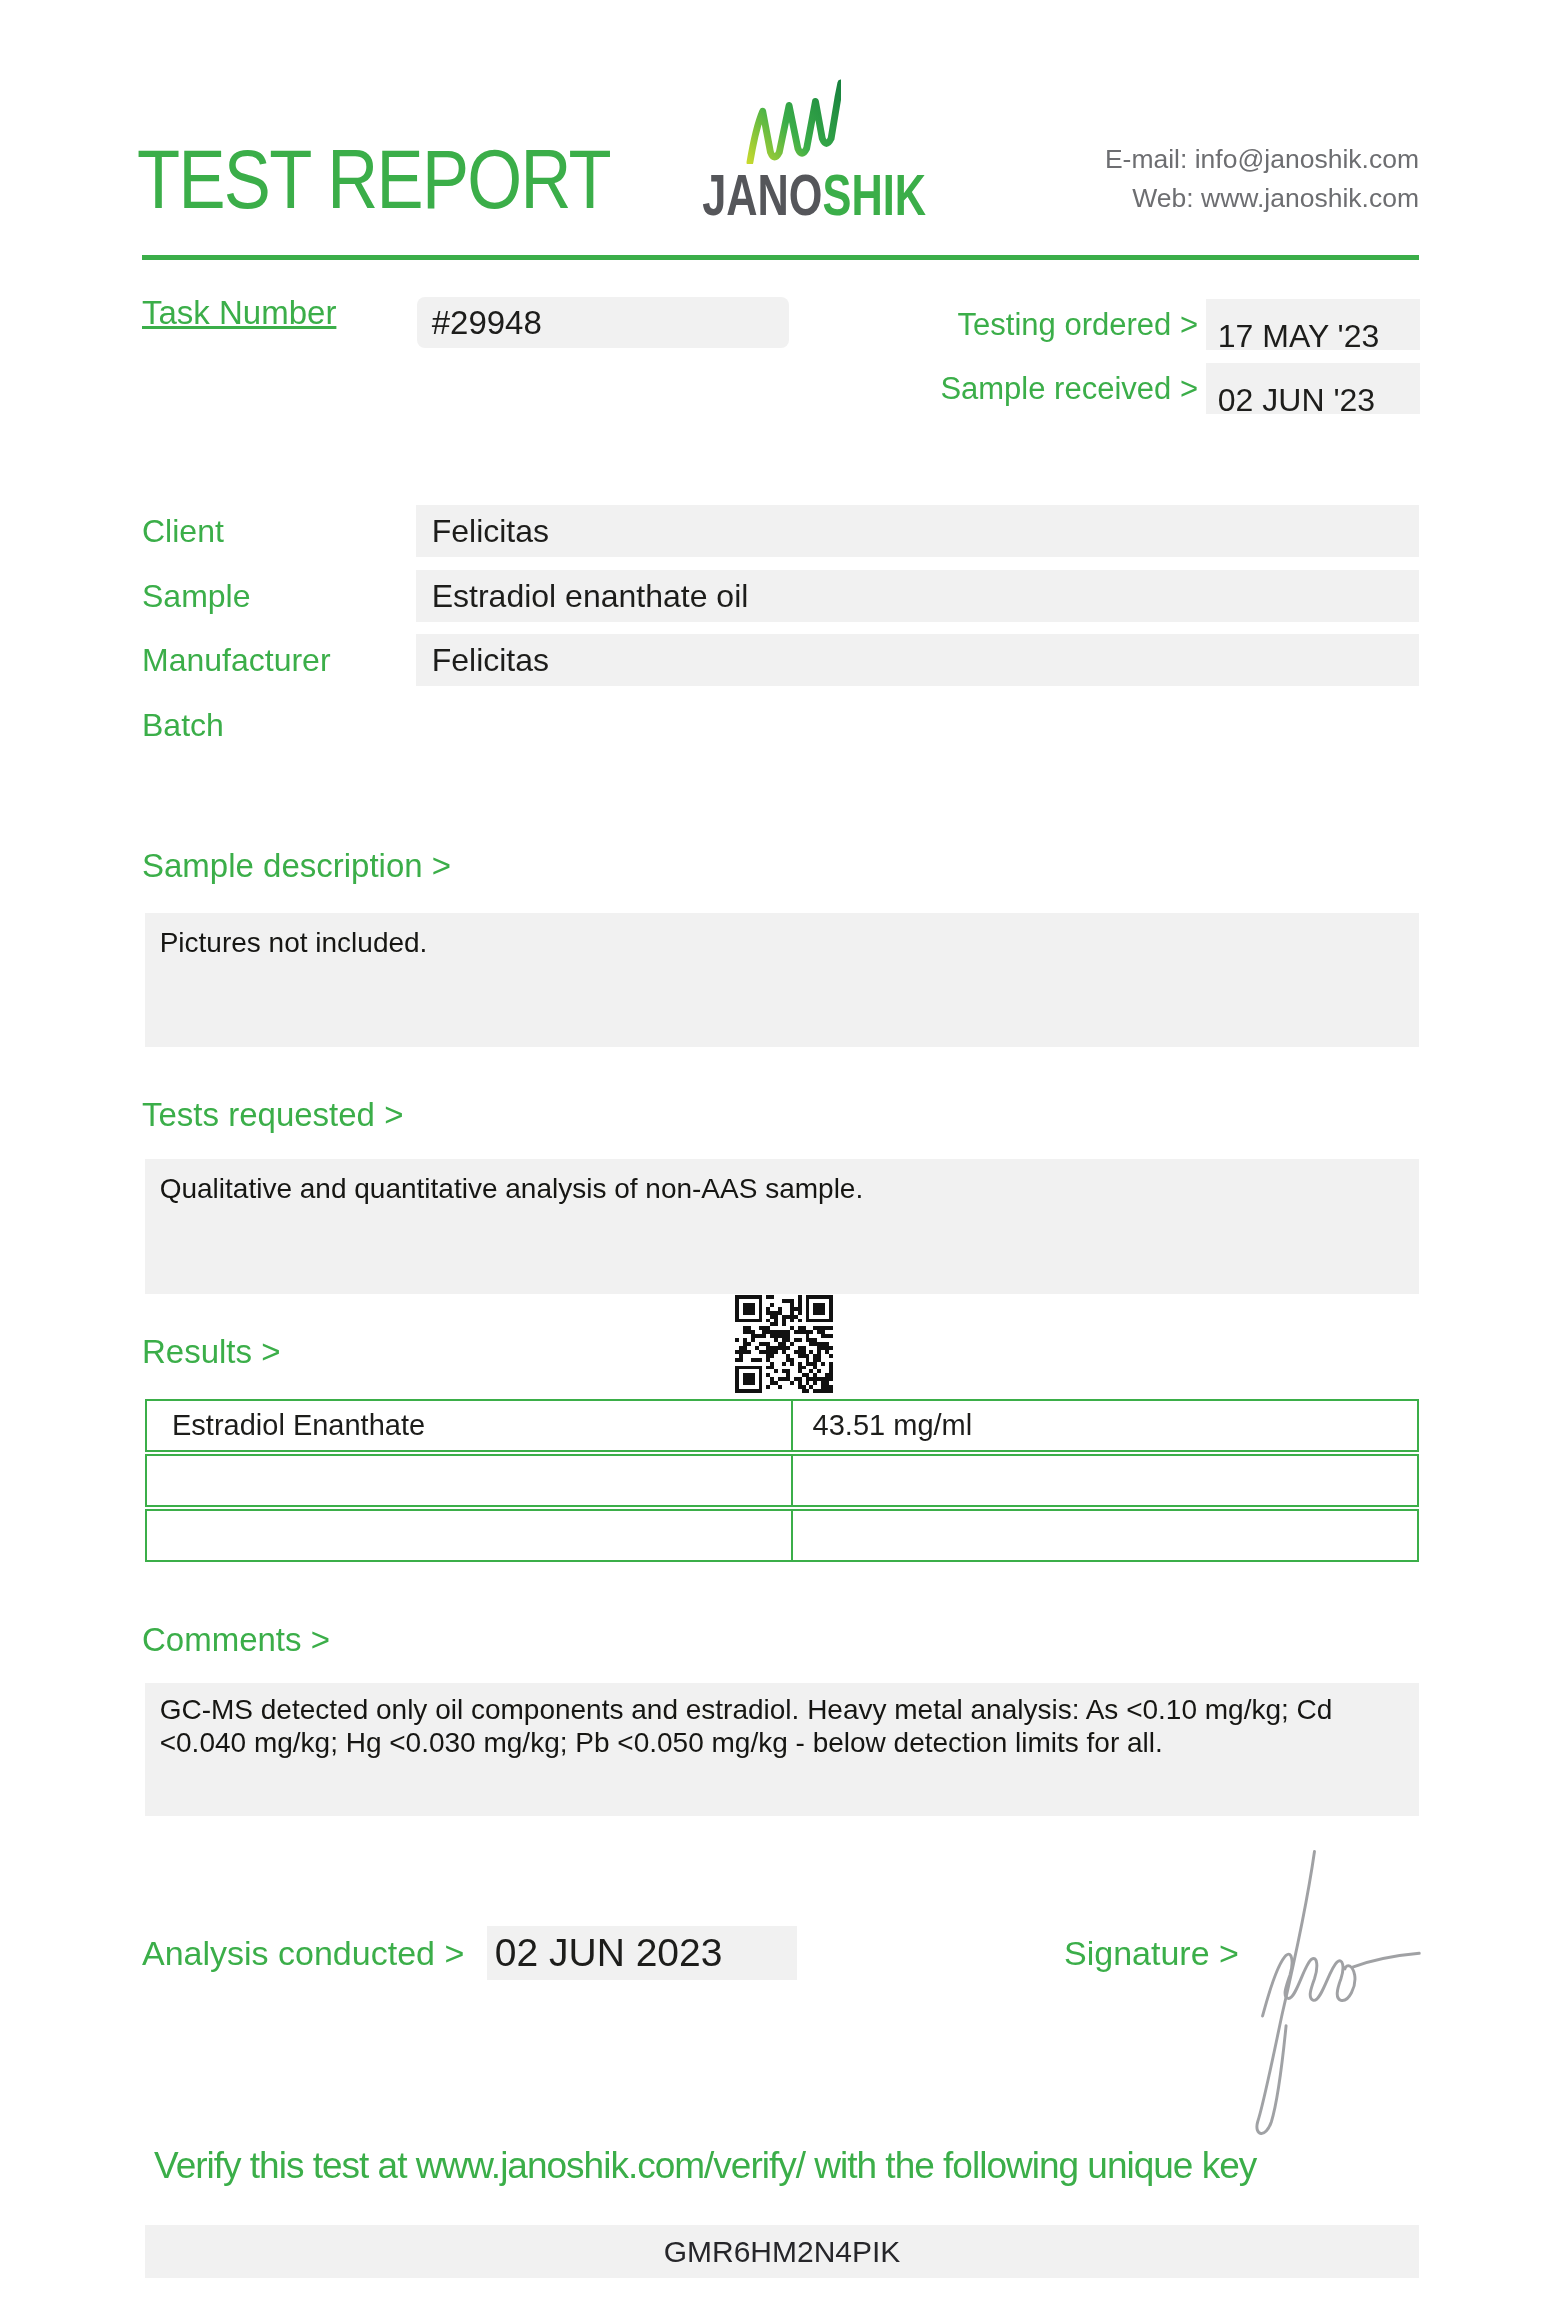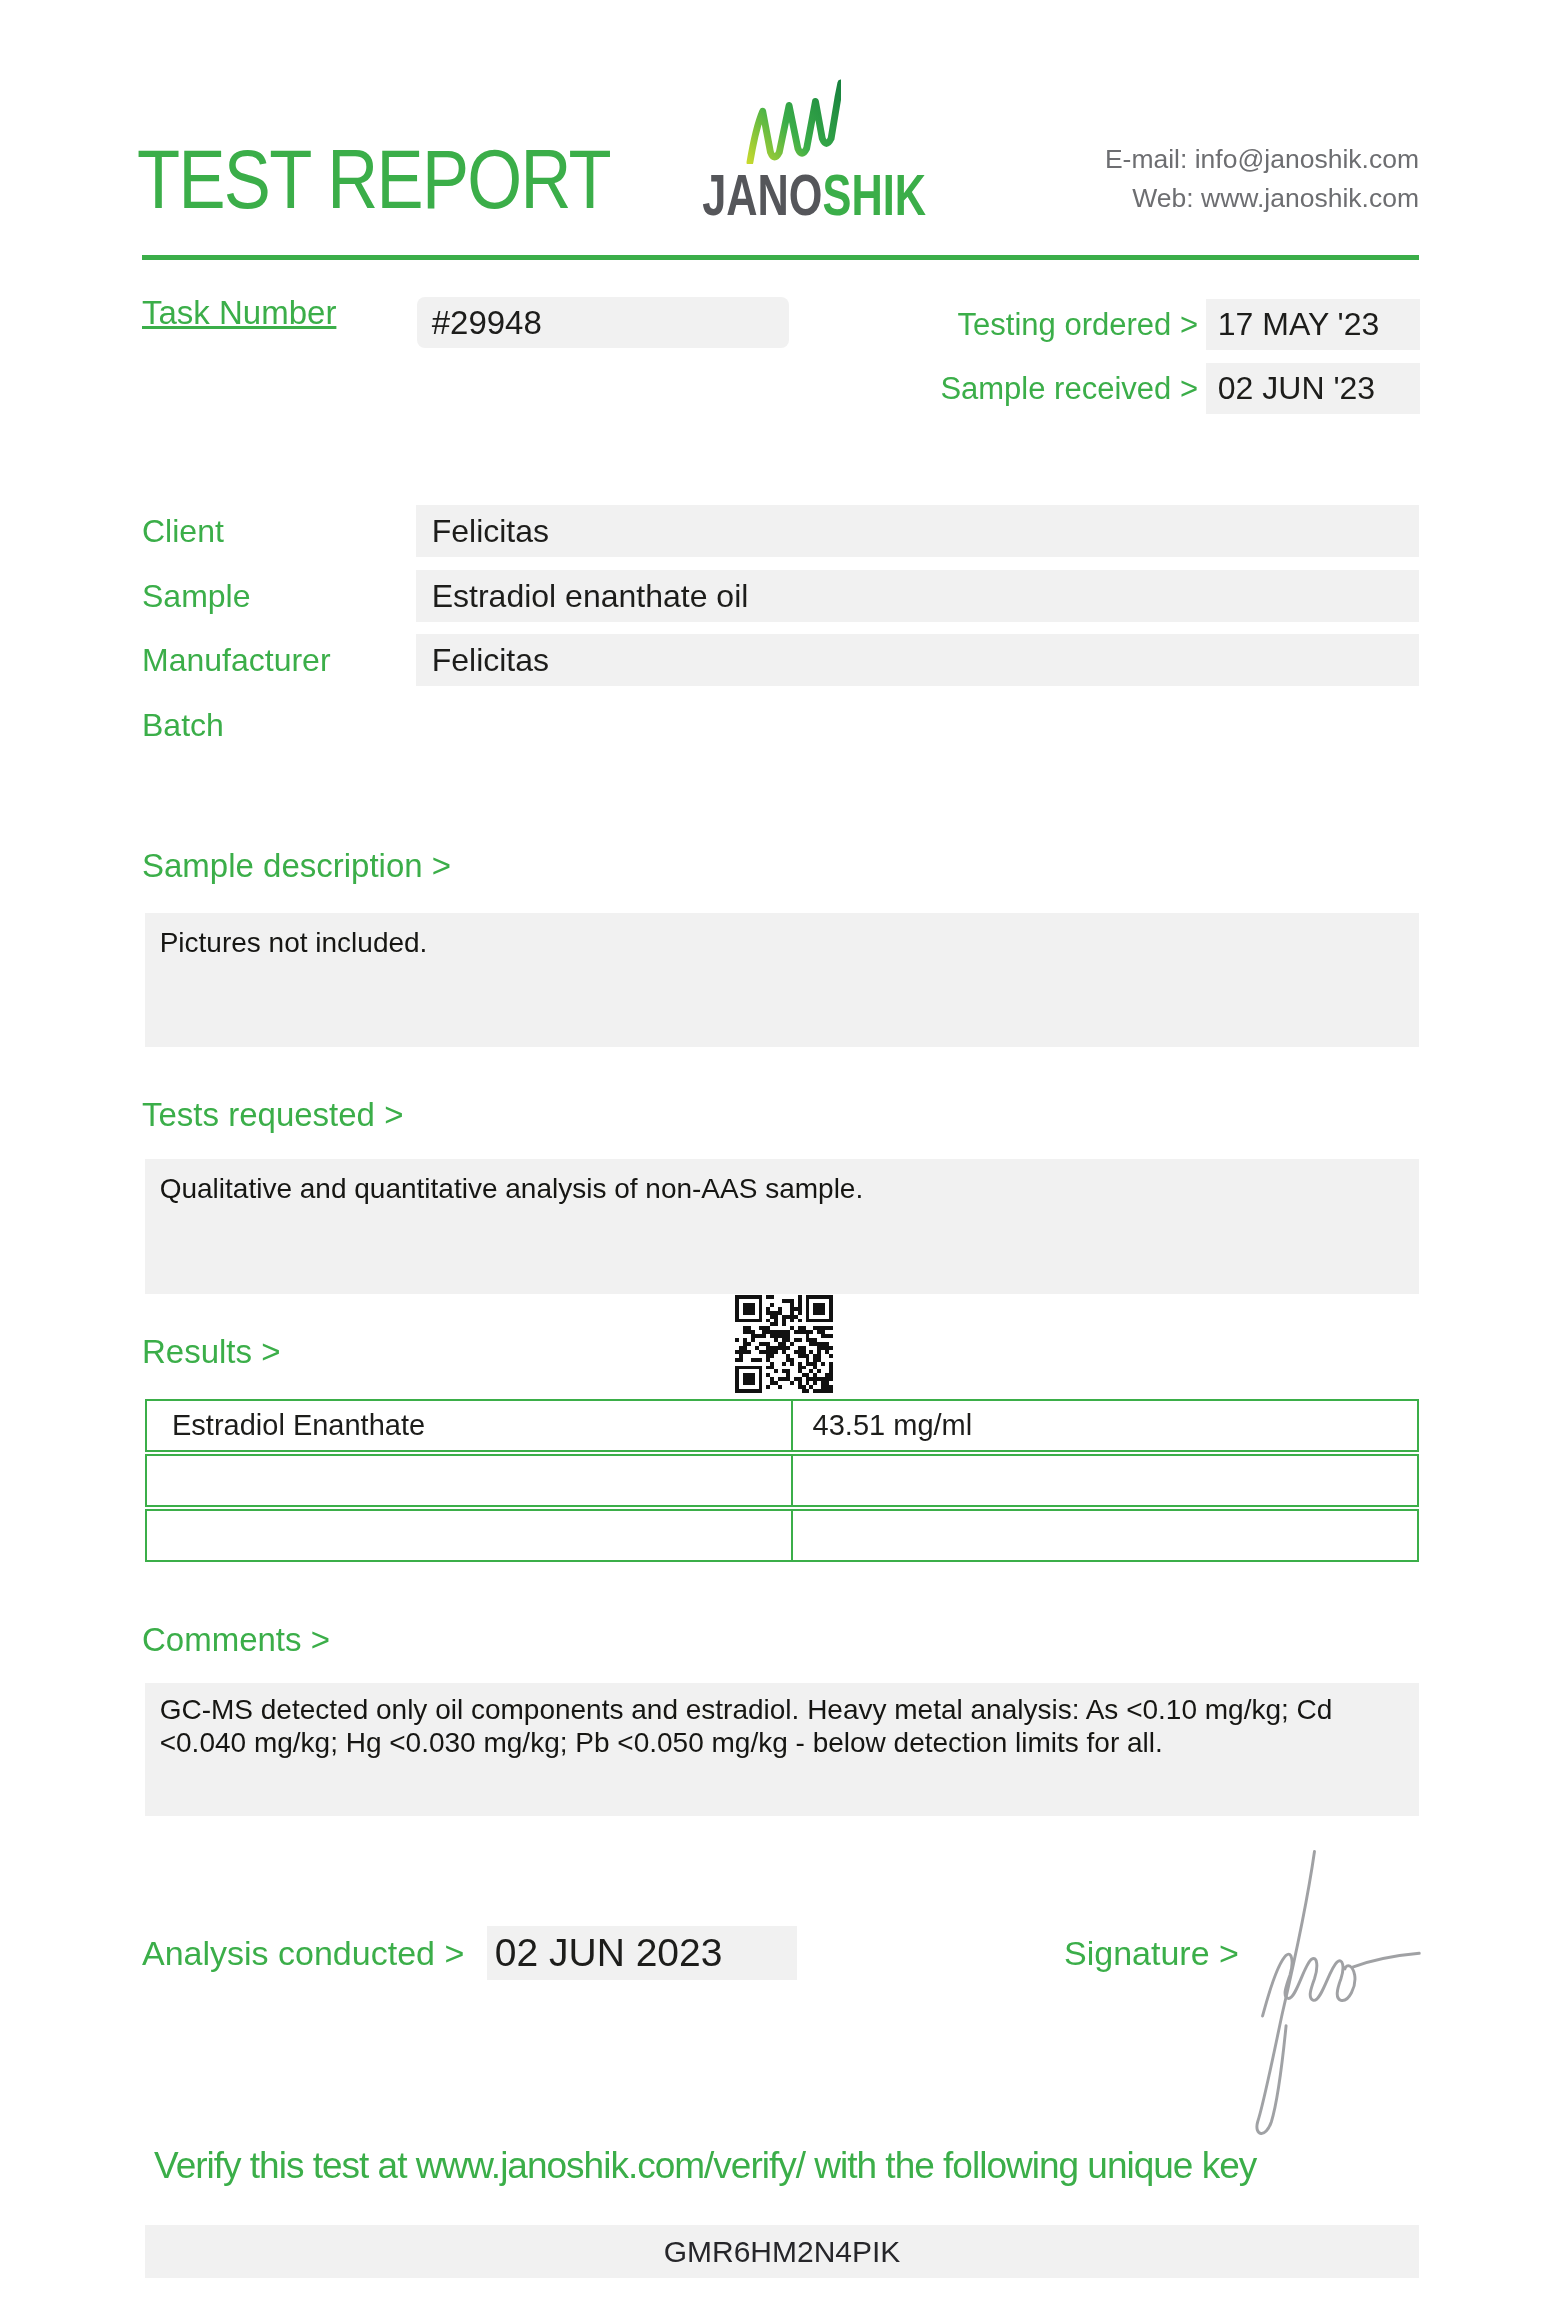--- a/index.html
+++ b/index.html
@@ -28,21 +28,21 @@
 
   
   .lbl{color:#3bae49;white-space:nowrap;}
   .task-label{left:142px;top:287px;font-size:33px;line-height:51px;text-decoration:underline;}
   .task-box{left:417px;top:297px;width:372px;height:51px;border-radius:8px;}
   .task-box span{display:block;padding-left:14.7px;font-size:33px;line-height:51px;}
   .ordered-label{right:370px;top:299px;font-size:31px;line-height:51px;}
   .ordered-box{left:1206px;top:299px;width:214px;height:51px;}
   .received-label{right:370px;top:363px;font-size:31px;line-height:51px;}
   .received-box{left:1206px;top:363px;width:214px;height:51px;}
-  .date-box span{display:block;padding-left:11.8px;font-size:32px;line-height:51px;}
+  .date-box span{display:block;padding-left:11.8px;font-size:32px;line-height:51px;margin-top:12px;}
 
   
   .info{left:142px;top:505px;width:1277px;}
   .info-row{display:flex;height:52px;margin-bottom:12.7px;}
   .info-label{width:274px;font-size:32px;line-height:52px;color:#3bae49;}
   .info-value{flex:1;background:#f1f1f1;font-size:32px;line-height:52px;padding-left:15.7px;}
 
   
   .sec-heading{left:142px;font-size:33px;line-height:1.2;color:#3bae49;white-space:nowrap;}
   .sec-box{left:145px;width:1274px;background:#f1f1f1;box-sizing:border-box;}

